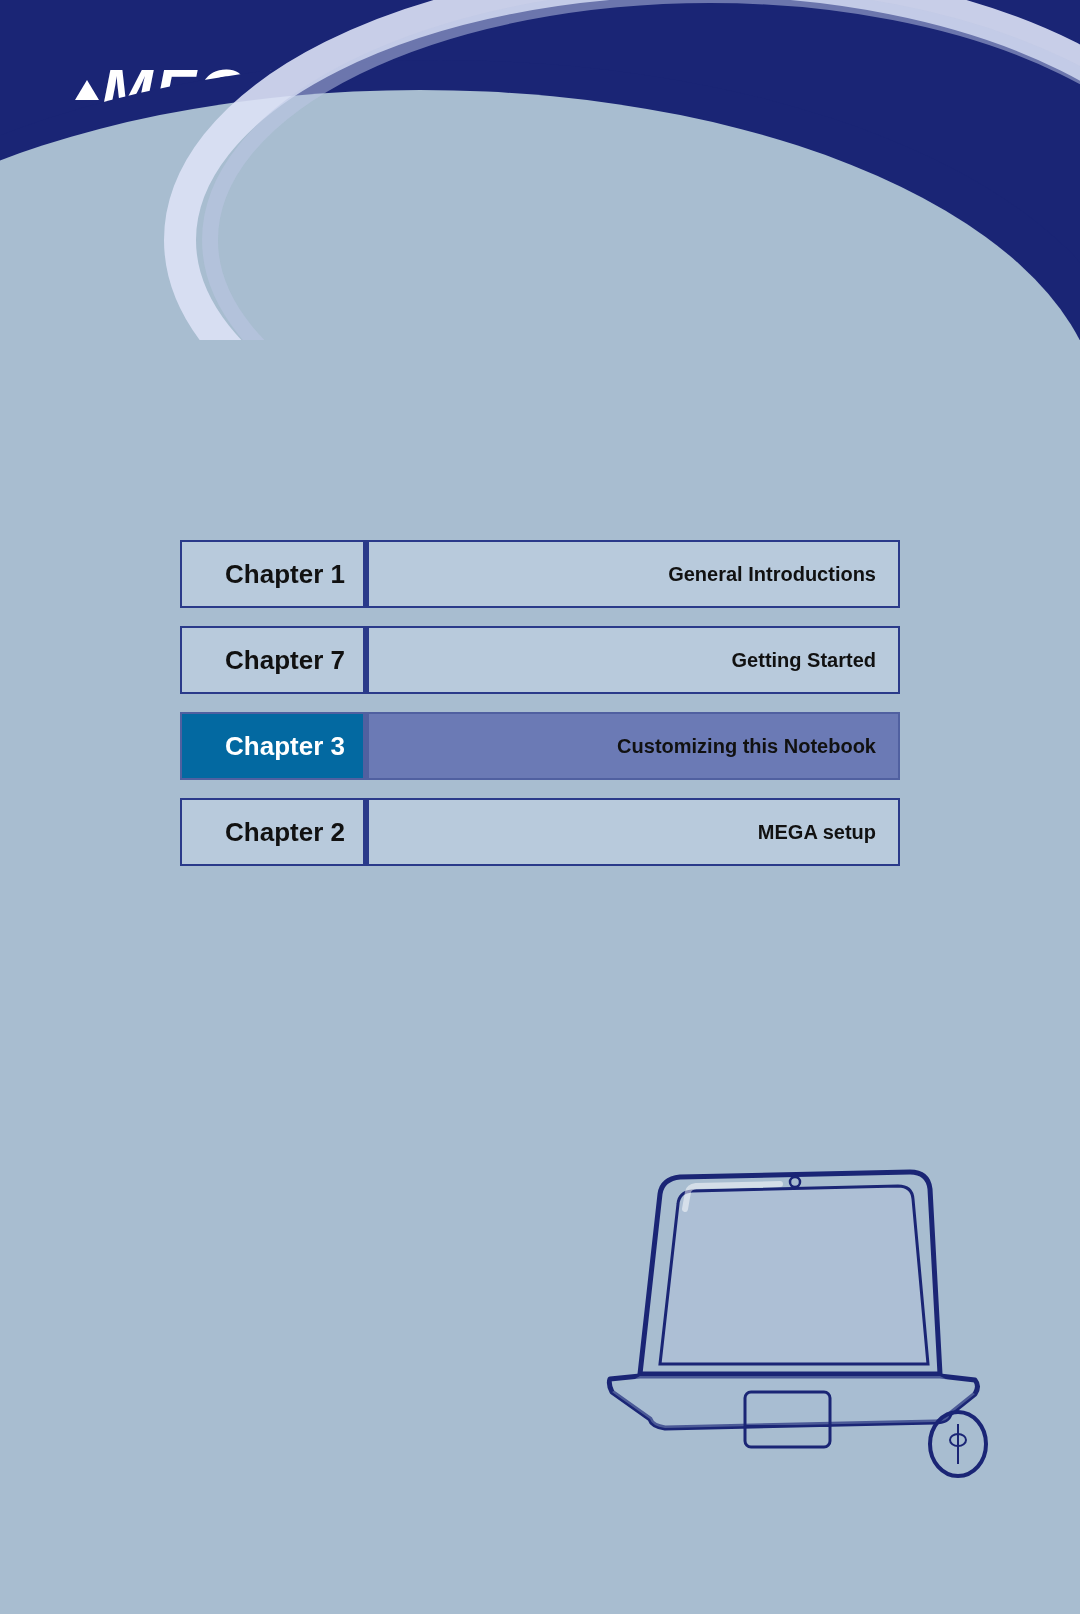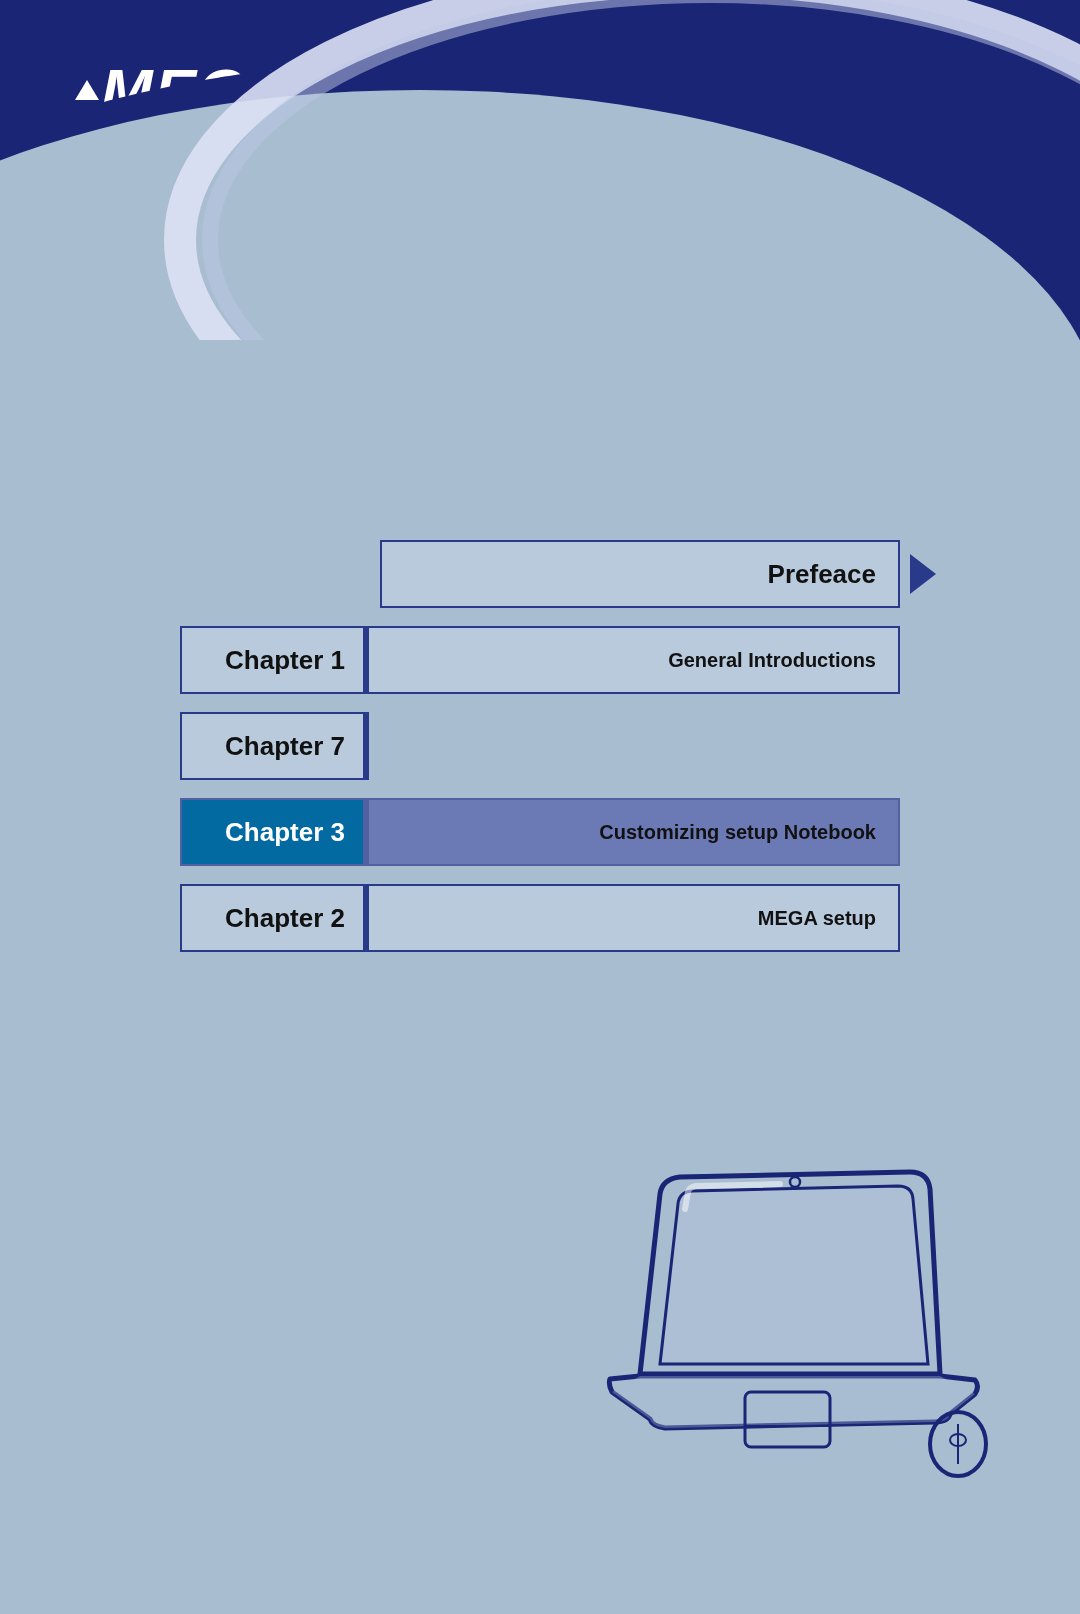--- a/index.html
+++ b/index.html
@@ -180,51 +180,48 @@
 
     <ellipse cx="800" cy="280" rx="520" ry="260" fill="none" stroke="rgba(220,225,245,0.9)" stroke-width="32"></ellipse>
     <ellipse cx="810" cy="280" rx="500" ry="245" fill="none" stroke="rgba(190,200,230,0.5)" stroke-width="16"></ellipse>
   </svg>
 </div>
 
 <div class="main-section">
 
   <div class="toc-container">
 
-    <div class="toc-row preface-row">
-      <div class="preface-title-box">
-        <span>Prefeace</span>
-      </div>
-      <div class="preface-arrow"></div>
-    </div>
 
     <div class="toc-row">
       <div class="chapter-box">
         <span>Chapter  1</span>
       </div>
       <div class="divider-line"></div>
       <div class="title-box">
         <span>General Introductions</span>
       </div>
     </div>
 
     <div class="toc-row">
       <div class="chapter-box">
         <span>Chapter  7</span>
       </div>
       <div class="divider-line"></div>
+      <div class="title-box">
+        <span>Getting Started</span>
+      </div>
     </div>
 
     <div class="toc-row">
       <div class="chapter-box active">
         <span>Chapter  3</span>
       </div>
       <div class="divider-line" style="background:#5060a0;"></div>
       <div class="title-box active">
-        <span>Customizing setup Notebook</span>
+        <span>Customizing this Notebook</span>
       </div>
     </div>
 
     <div class="toc-row">
       <div class="chapter-box">
         <span>Chapter  2</span>
       </div>
       <div class="divider-line"></div>
       <div class="title-box">
         <span>MEGA setup</span>

